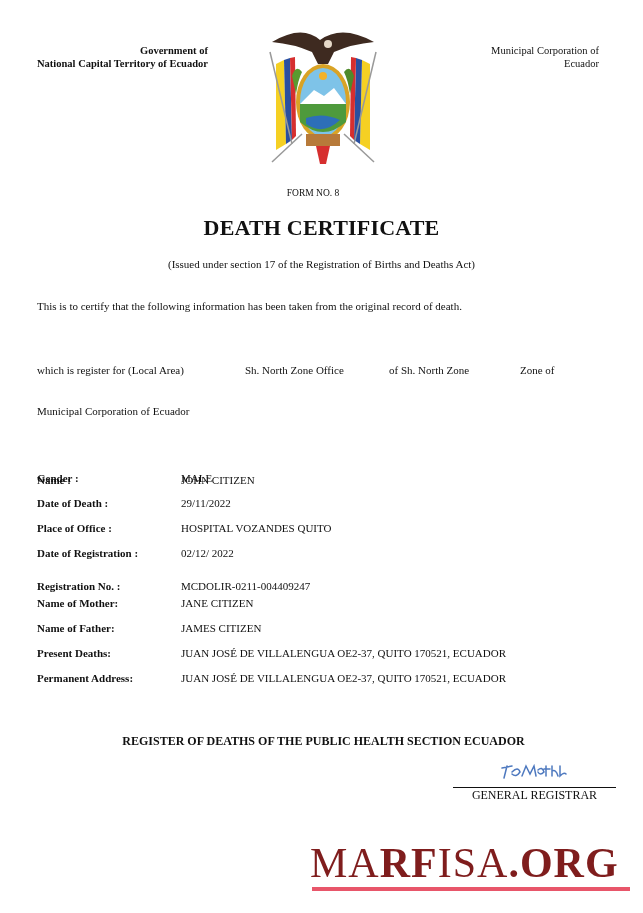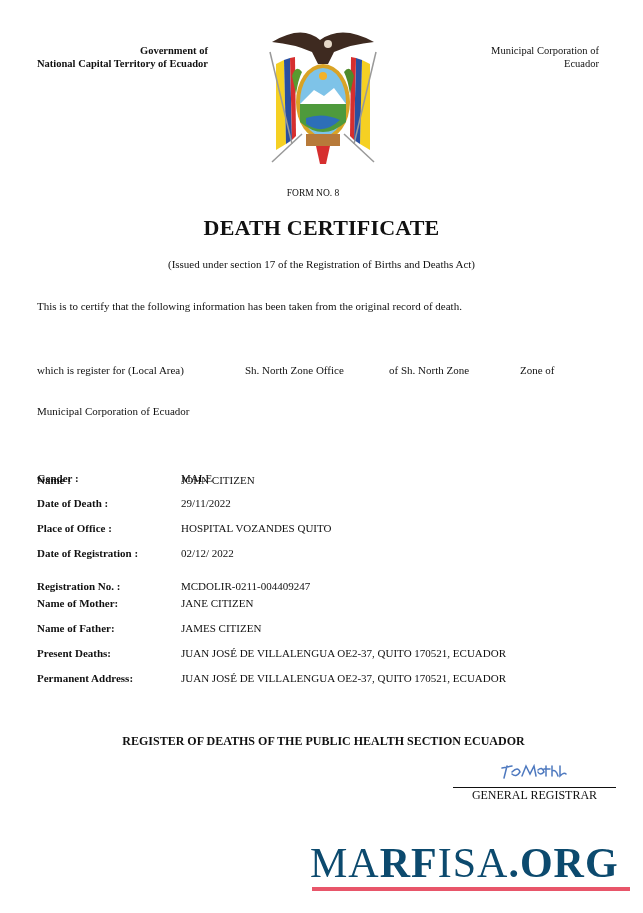--- a/index.html
+++ b/index.html
@@ -23,21 +23,21 @@
 
   .row { left:37px; width:580px; height:25px; font-size:11px; }
   .row .lbl { position:absolute; left:0; font-weight:bold; }
   .row .val { position:absolute; left:144px; }
 
   .footer-title { left:0; width:643px; top:734px; text-align:center; font-size:12px; font-weight:bold; padding-left:2px; }
   .signature { left:498px; top:760px; width:70px; height:22px; }
   .sig-line { left:453px; top:787px; width:163px; height:1px; background:#111; }
   .registrar { left:453px; top:788px; width:163px; text-align:center; font-size:12px; }
 
-  .wm { left:310px; top:840px; font-size:42px; color:#0c4a6e; letter-spacing:1px; line-height:46px; }
+  .wm { left:310px; top:840px; font-size:42px; color:#7f1d1d; letter-spacing:1px; line-height:46px; }
   .wm .light { font-weight:normal; }
   .wm .bold { font-weight:bold; }
   .wm-underline { left:312px; top:887px; width:318px; height:4px; background:#e8566a; }
 </style>
 </head>
 <body>
 
 <div class="abs hdr-left serif">
   <div>Government of</div>
   <div>National Capital Territory of  Ecuador</div>

